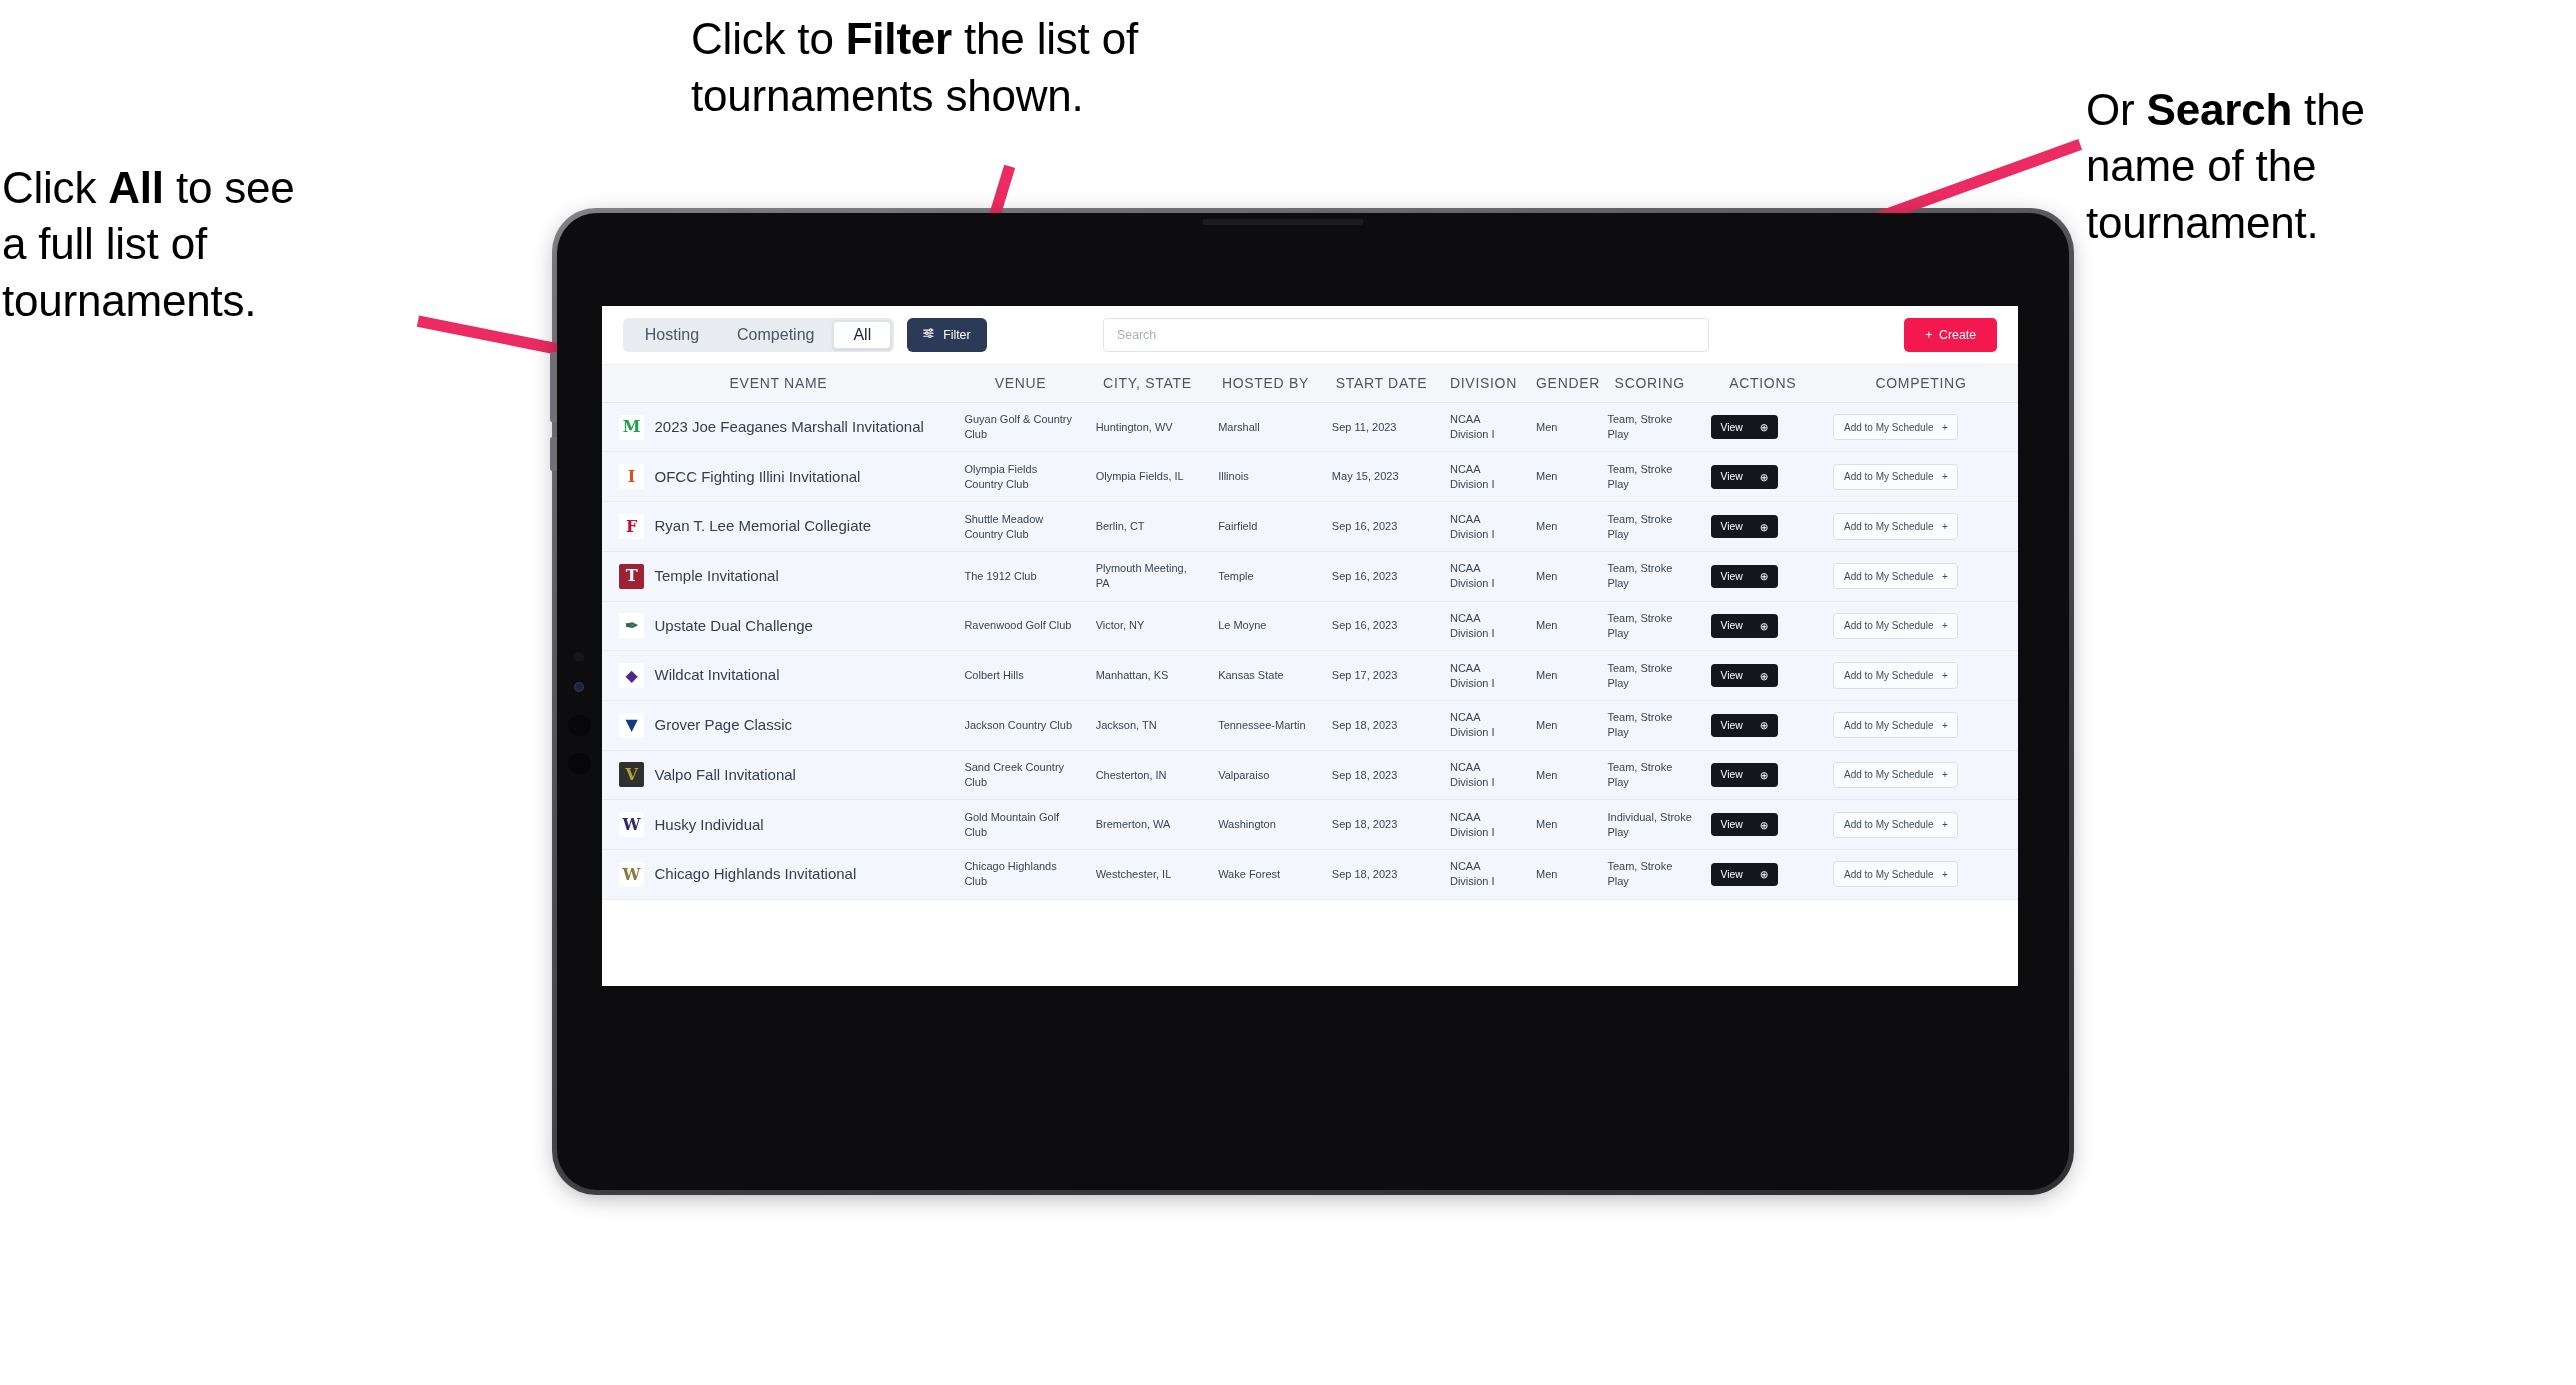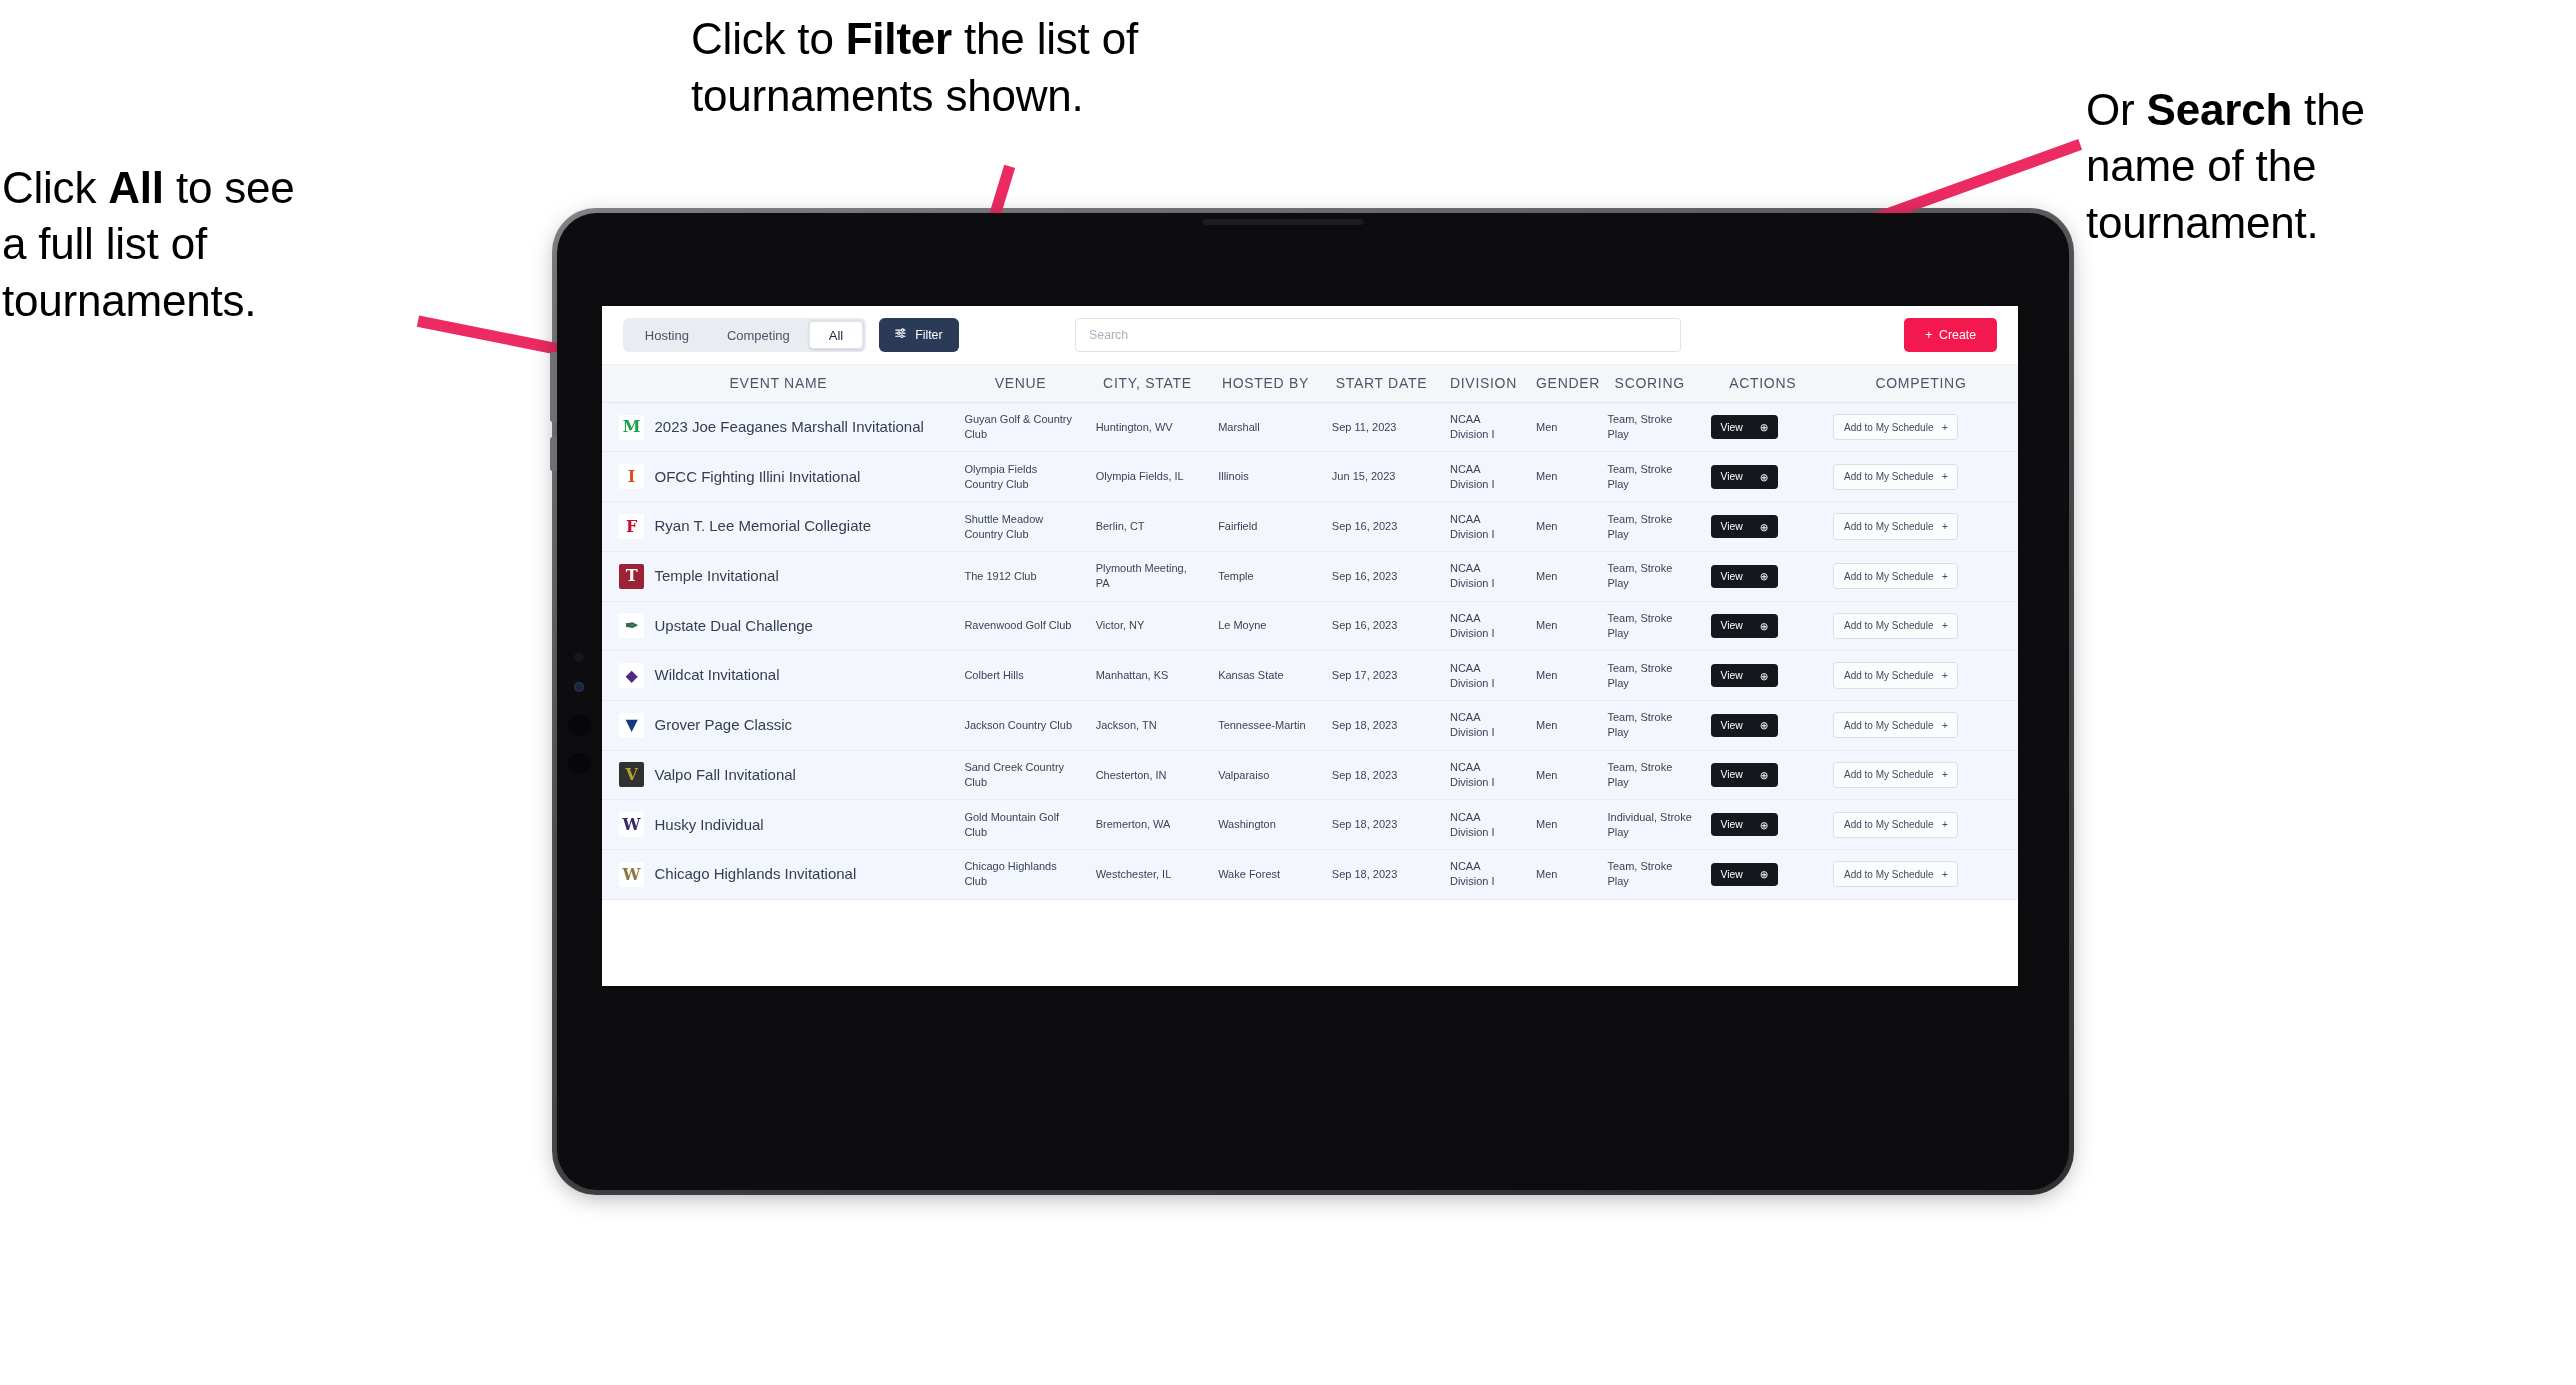--- a/index.html
+++ b/index.html
@@ -140,21 +140,21 @@
     background: #ffffff;
     border-bottom: 0.9px solid #eceff4;
   }
   .segmented {
     display: flex; align-items: center;
     background: #e9ecf1; border-radius: 5.7px; padding: 2.8px;
     height: 34px;
   }
   .seg {
     padding: 0 19px; height: 28.5px; display: flex; align-items: center;
-    font-size: 13px; color: #4a5568; border-radius: 3.8px; cursor: pointer;
+    font-size: 16px; color: #4a5568; border-radius: 3.8px; cursor: pointer;
   }
   .seg.active {
     background: #ffffff; color: #1b2436;
     box-shadow: 0 0.9px 2.8px rgba(16,24,40,0.14);
     border: 0.9px solid #dfe3ea;
   }
   .filter-btn {
     display: flex; align-items: center; gap: 7.6px;
     background: #2b3b57; color: #ffffff;
     height: 34px; padding: 0 16px; border-radius: 5.7px;
@@ -349,21 +349,21 @@
           <tr>
             <td class="col-event">
               <div class="event-cell">
                 <div class="team-logo" style="color: rgb(224, 78, 31); background: rgb(255, 255, 255);">I</div>
                 <span class="event-name">OFCC Fighting Illini Invitational</span>
               </div>
             </td>
             <td class="col-venue">Olympia Fields Country Club</td>
             <td class="col-city">Olympia Fields, IL</td>
             <td class="col-host">Illinois</td>
-            <td class="col-date">Jun 15, 2023</td>
+            <td class="col-date">May 15, 2023</td>
             <td class="col-div">NCAA Division I</td>
             <td class="col-gender">Men</td>
             <td class="col-score">Team, Stroke Play</td>
             <td class="col-actions"><button class="view-btn">
                 <span>View</span>
                 <span class="ico">⊕</span>
               </button></td>
             <td class="col-compete"><button class="sched-btn">
                 <span>Add to My Schedule</span>
                 <span>+</span>

